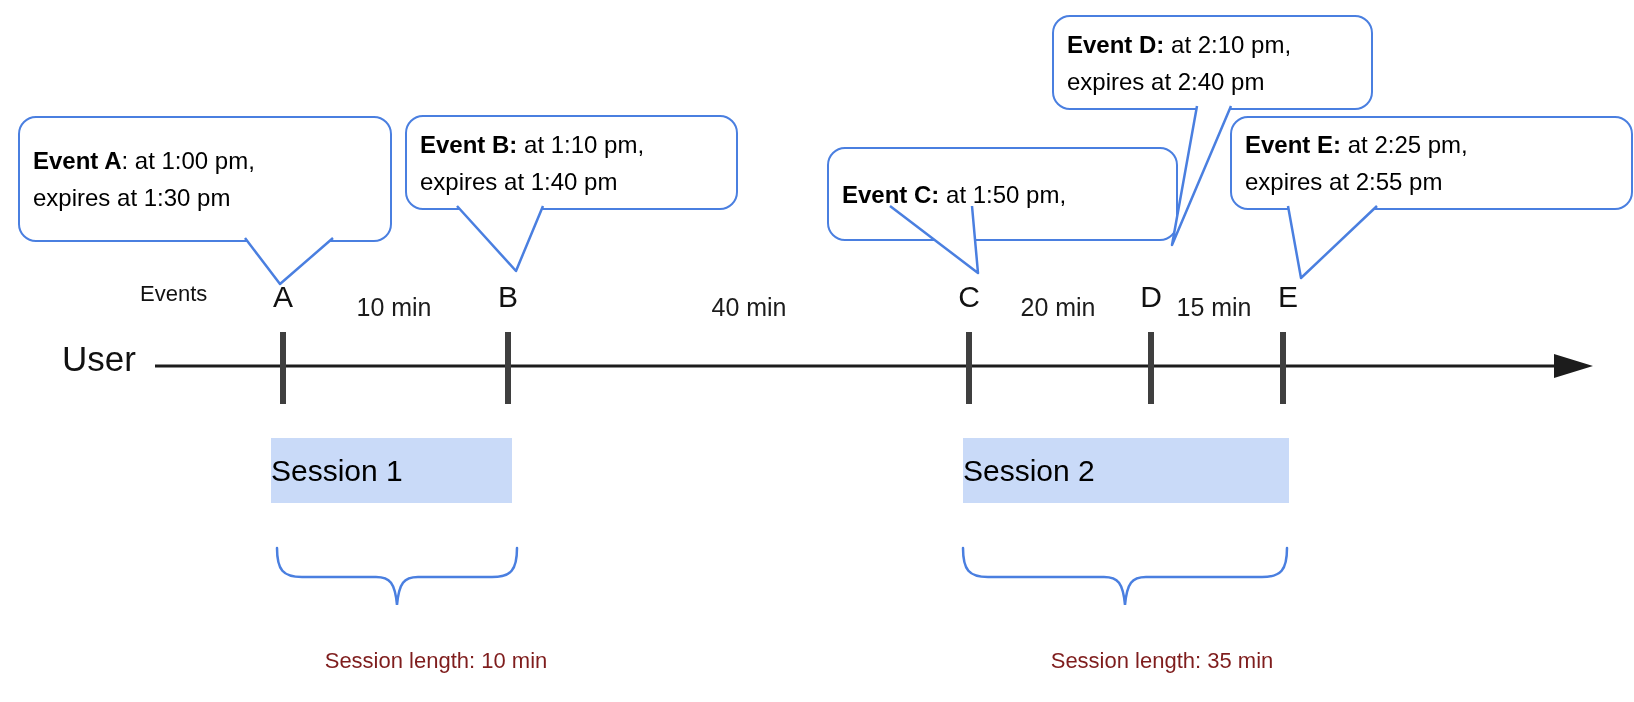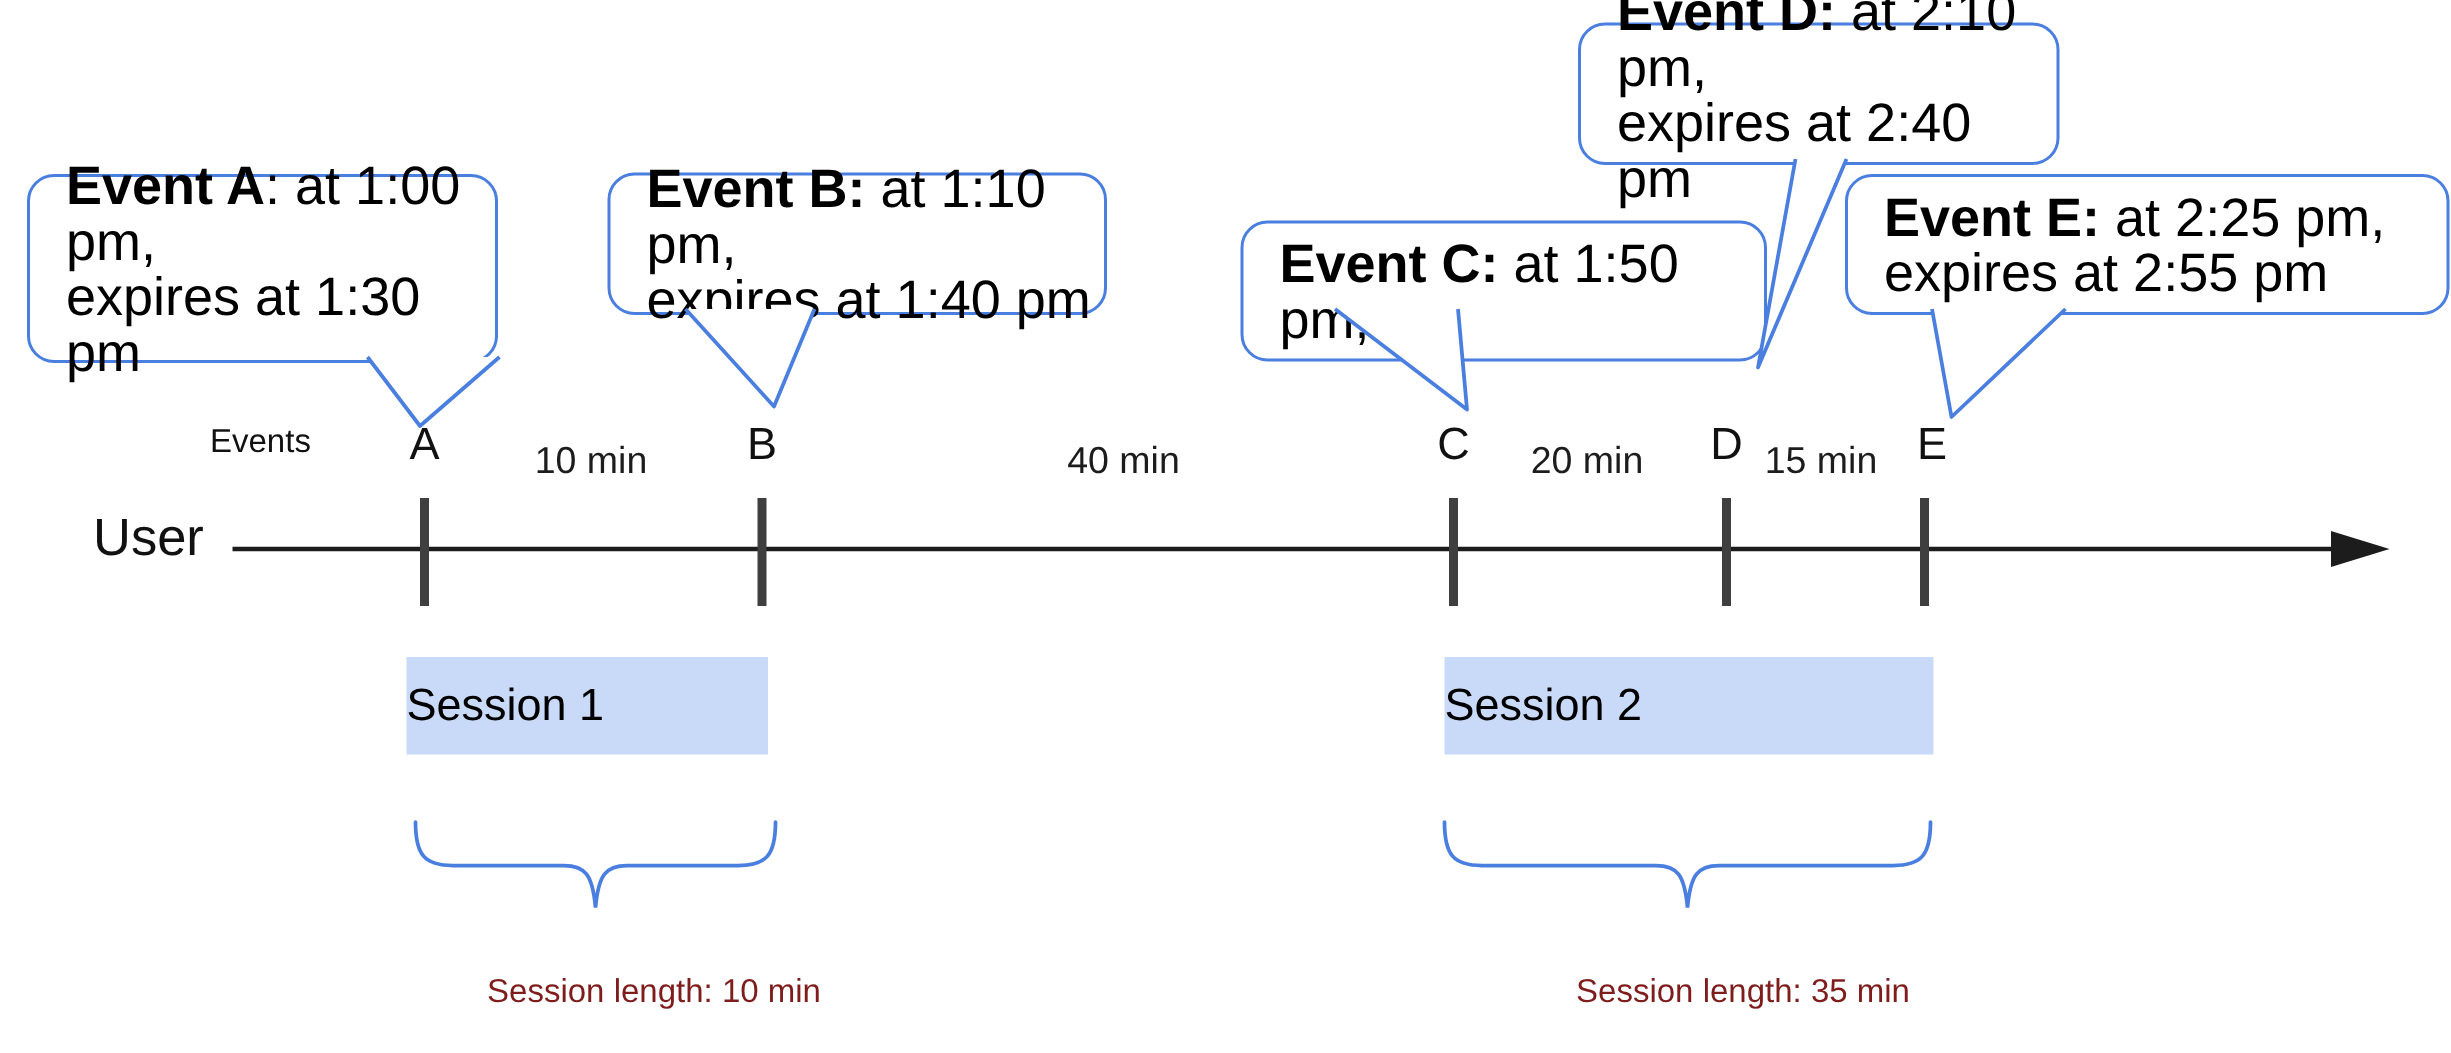--- a/index.html
+++ b/index.html
@@ -5,24 +5,24 @@
   html,body{margin:0;padding:0;background:#fff;}
   #stage{
     position:relative;width:1634px;height:702px;background:#ffffff;
     font-family:"Liberation Sans",sans-serif;color:#000;overflow:hidden;
   }
   
   .callout{
     position:absolute;box-sizing:border-box;background:#fff;
     border:2.5px solid #4a7fe0;border-radius:18px;
     display:flex;flex-direction:column;justify-content:center;
-    padding-left:24px;font-size:36px;line-height:37px;color:#000;
+    padding-left:13px;font-size:24px;line-height:37px;color:#000;
   }
   .callout b{font-weight:bold;}
-  .co-a{left:18px;top:116px;width:314px;height:126px;}
+  .co-a{left:18px;top:116px;width:374px;height:126px;}
   .co-b{left:405px;top:115px;width:333px;height:95px;}
   .co-c{left:827px;top:116px;width:351px;height:94px;margin-top:31px;}
   .co-d{left:1052px;top:15px;width:321px;height:95px;}
   .co-e{left:1230px;top:116px;width:403px;height:94px;}
   
   #gfx{position:absolute;left:0;top:0;width:1634px;height:702px;pointer-events:none;}
   
   .axis-label{position:absolute;font-size:22px;white-space:nowrap;color:#111;}
   .marker{position:absolute;top:280px;font-size:30px;color:#111;transform:translateX(-50%);}
   .gap{position:absolute;top:293px;font-size:25px;color:#1c1c1c;transform:translateX(-50%);white-space:nowrap;}

